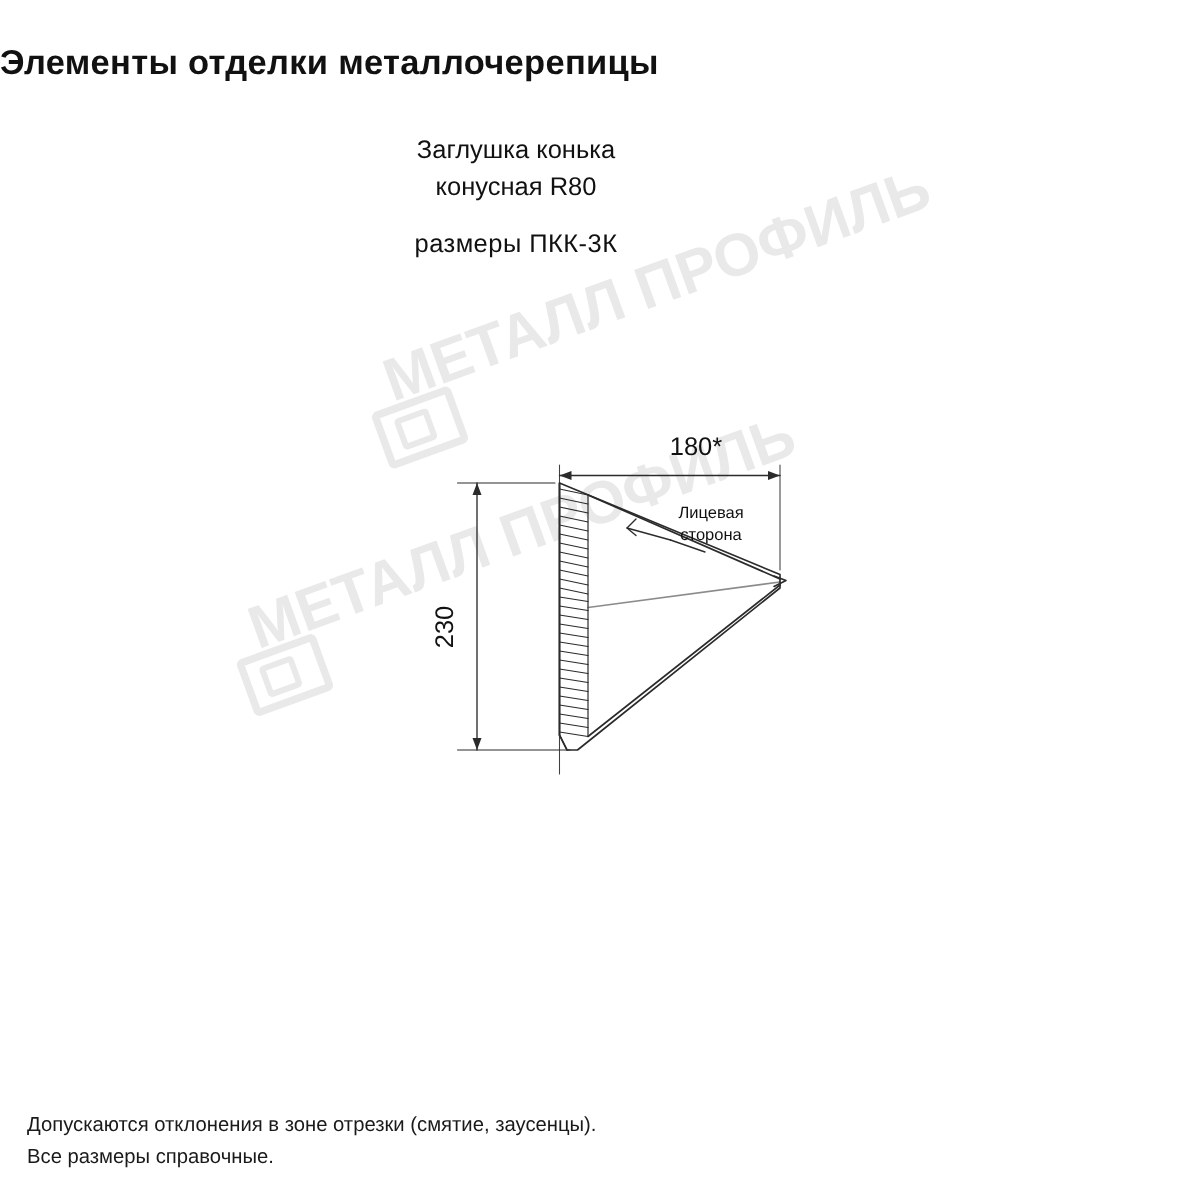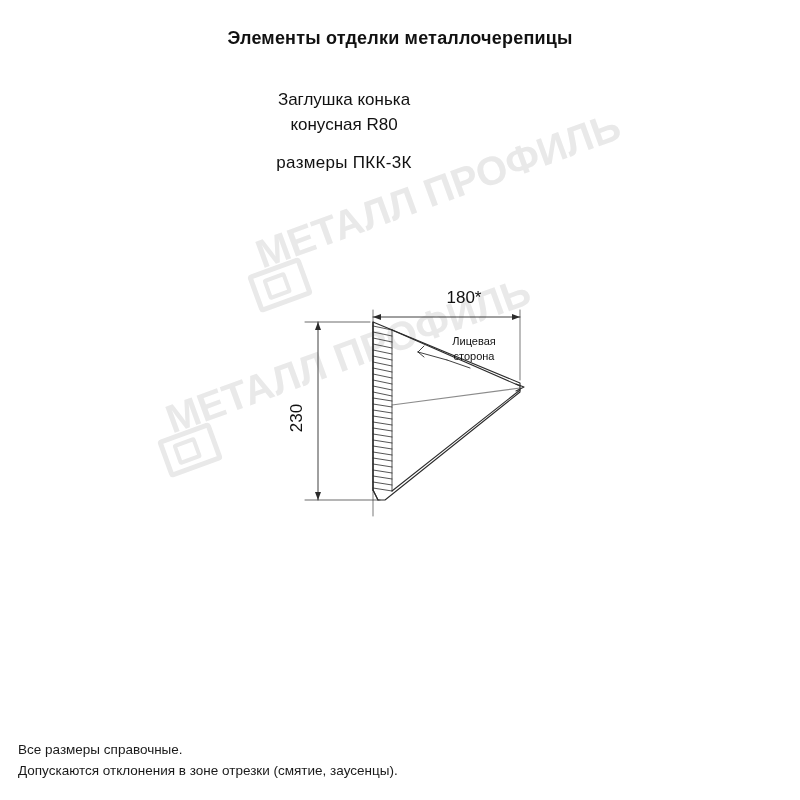--- a/index.html
+++ b/index.html
@@ -17,22 +17,21 @@
   }
   .page {
     position: absolute;
     inset: 0;
   }
   .title {
     position: absolute;
     top: 28px;
     left: 0;
     width: 800px;
-    text-align: center;
-    font-size: 18px;
+    font-size: 23px;
     font-weight: bold;
     letter-spacing: 0.2px;
     color: #111;
   }
   .subtitle {
     position: absolute;
     left: 0;
     width: 688px;
     text-align: center;
     font-size: 17px;
@@ -183,17 +182,17 @@
       </g>
 
       <text x="464" y="103" font-family="Liberation Sans, sans-serif" font-size="17" fill="#111" text-anchor="middle">180*</text>
       <text x="302" y="218" font-family="Liberation Sans, sans-serif" font-size="17" fill="#111" text-anchor="middle" transform="rotate(-90 302 218)">230</text>
       <text x="474" y="145" font-family="Liberation Sans, sans-serif" font-size="11" fill="#111" text-anchor="middle">Лицевая</text>
       <text x="474" y="160" font-family="Liberation Sans, sans-serif" font-size="11" fill="#111" text-anchor="middle">сторона</text>
     </svg>
   </div>
 
   <div class="footnotes">
+    <div>Допускаются отклонения в зоне отрезки (смятие, заусенцы).</div>
     <div>Все размеры справочные.</div>
-    <div>Допускаются отклонения в зоне отрезки (смятие, заусенцы).</div>
   </div>
 
 </div>
 
 </body></html>

